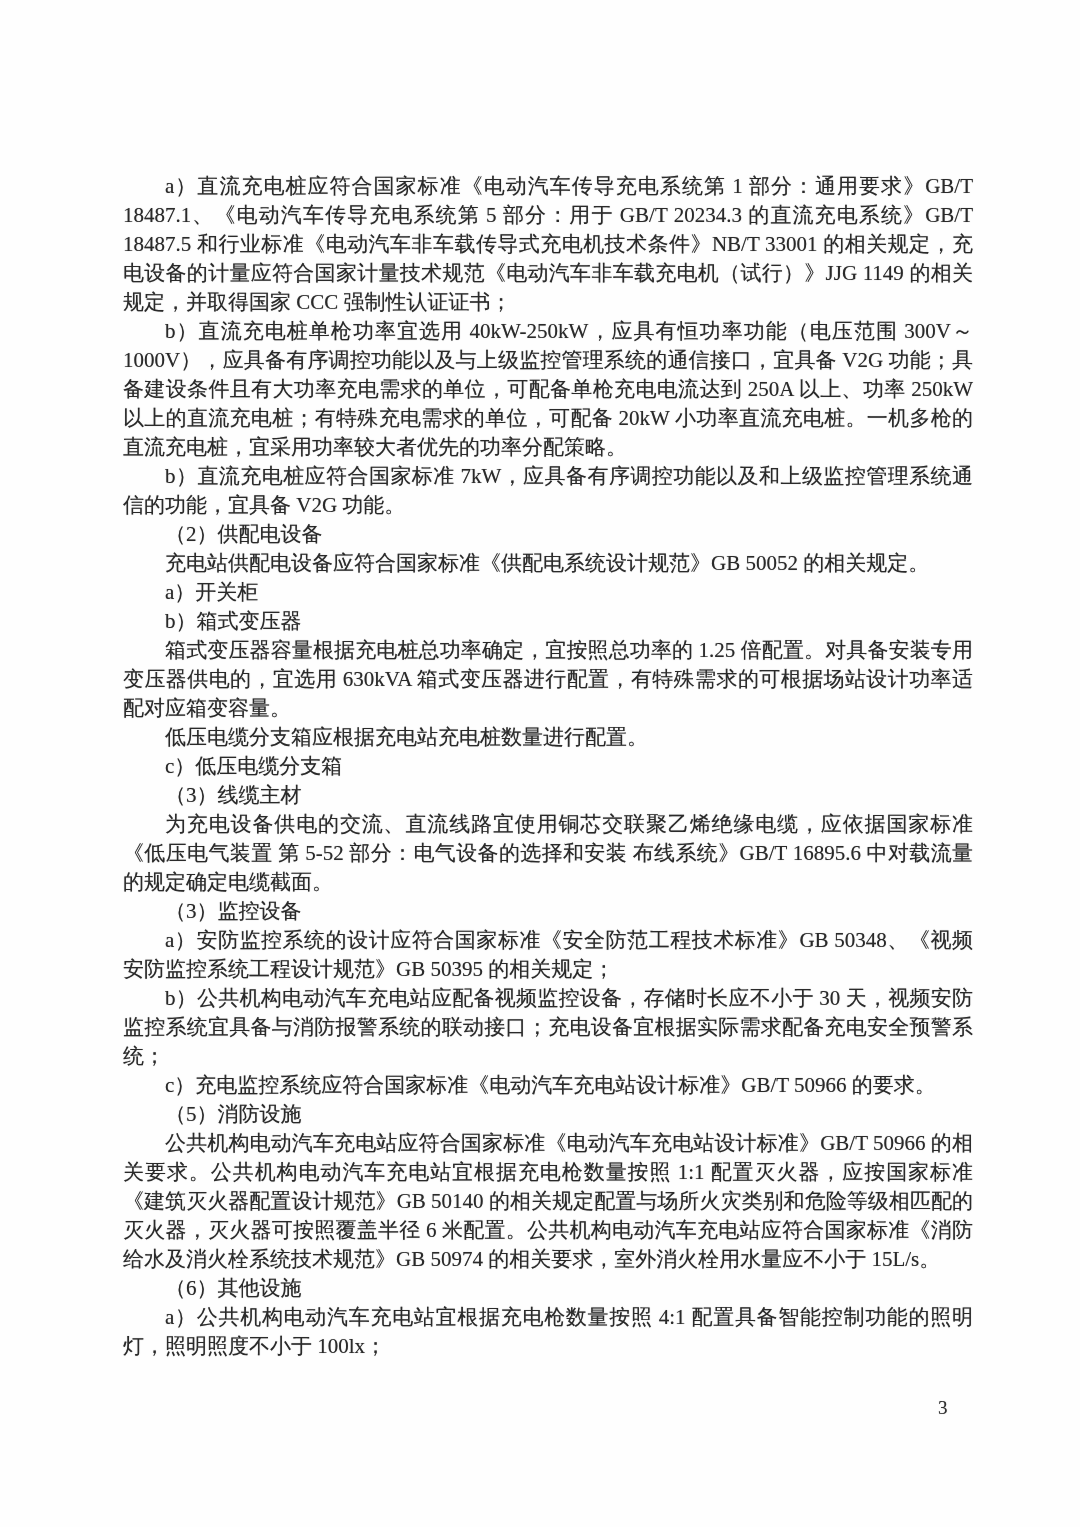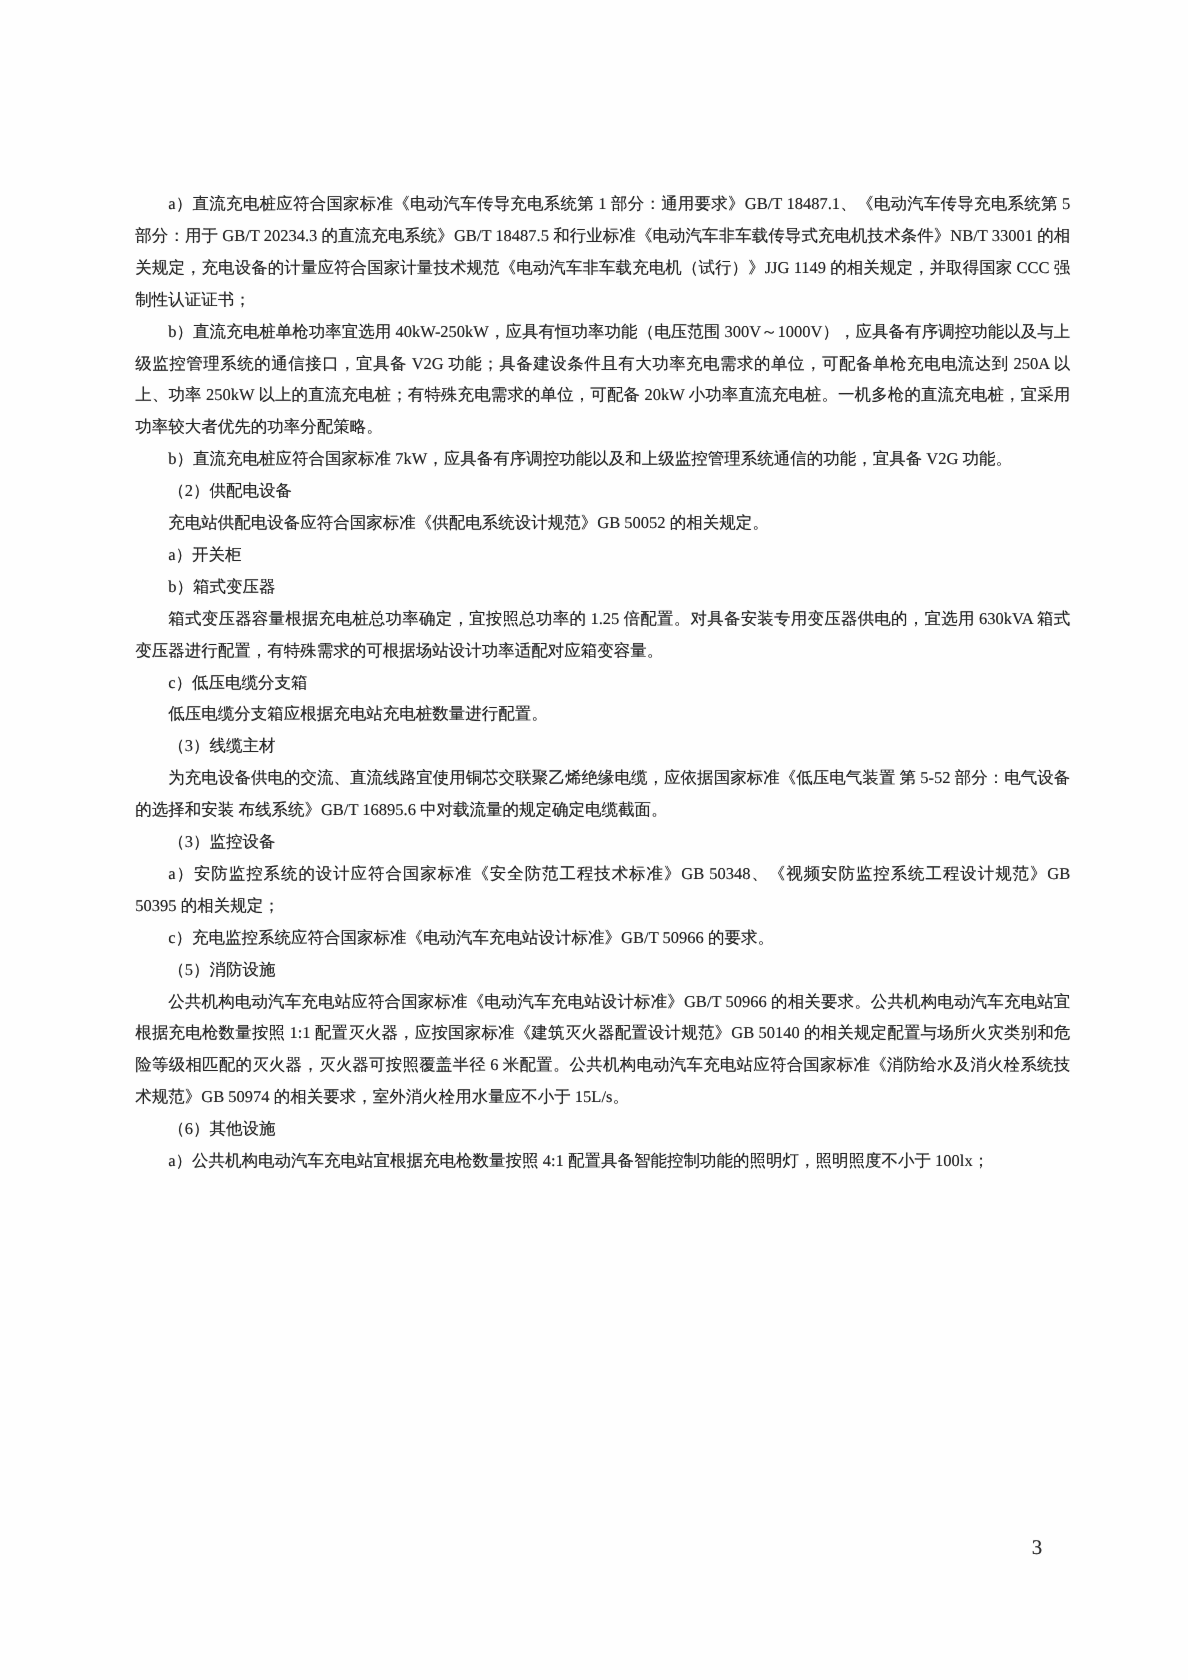--- a/index.html
+++ b/index.html
@@ -17,21 +17,21 @@
   .page {
     position: absolute;
     inset: 0;
     background: #fefefe;
   }
   .content {
     position: absolute;
     left: 123px;
     top: 172px;
     width: 850px;
-    font-size: 15px;
+    font-size: 21px;
     line-height: 29px;
     text-align: justify;
     
     text-shadow: 0 0 0.8px rgba(45,45,45,0.55);
   }
   .content p {
     text-indent: 2em;
     word-break: break-word;
   }
   .page-number {
@@ -50,26 +50,27 @@
 <div class="page">
   <div class="content">
     <p>a）直流充电桩应符合国家标准《电动汽车传导充电系统第 1 部分：通用要求》GB/T 18487.1、《电动汽车传导充电系统第 5 部分：用于 GB/T 20234.3 的直流充电系统》GB/T 18487.5 和行业标准《电动汽车非车载传导式充电机技术条件》NB/T 33001 的相关规定，充电设备的计量应符合国家计量技术规范《电动汽车非车载充电机（试行）》JJG 1149 的相关规定，并取得国家 CCC 强制性认证证书；</p>
     <p>b）直流充电桩单枪功率宜选用 40kW-250kW，应具有恒功率功能（电压范围 300V～1000V），应具备有序调控功能以及与上级监控管理系统的通信接口，宜具备 V2G 功能；具备建设条件且有大功率充电需求的单位，可配备单枪充电电流达到 250A 以上、功率 250kW 以上的直流充电桩；有特殊充电需求的单位，可配备 20kW 小功率直流充电桩。一机多枪的直流充电桩，宜采用功率较大者优先的功率分配策略。</p>
     <p>b）直流充电桩应符合国家标准 7kW，应具备有序调控功能以及和上级监控管理系统通信的功能，宜具备 V2G 功能。</p>
     <p>（2）供配电设备</p>
     <p>充电站供配电设备应符合国家标准《供配电系统设计规范》GB 50052 的相关规定。</p>
     <p>a）开关柜</p>
     <p>b）箱式变压器</p>
     <p>箱式变压器容量根据充电桩总功率确定，宜按照总功率的 1.25 倍配置。对具备安装专用变压器供电的，宜选用 630kVA 箱式变压器进行配置，有特殊需求的可根据场站设计功率适配对应箱变容量。</p>
+    <p>低压电缆分支箱应根据充电站充电桩数量进行配置。</p>
     <p>c）低压电缆分支箱</p>
-    <p>低压电缆分支箱应根据充电站充电桩数量进行配置。</p>
     <p>（3）线缆主材</p>
     <p>为充电设备供电的交流、直流线路宜使用铜芯交联聚乙烯绝缘电缆，应依据国家标准《低压电气装置 第 5-52 部分：电气设备的选择和安装 布线系统》GB/T 16895.6 中对载流量的规定确定电缆截面。</p>
     <p>（3）监控设备</p>
     <p>a）安防监控系统的设计应符合国家标准《安全防范工程技术标准》GB 50348、《视频安防监控系统工程设计规范》GB 50395 的相关规定；</p>
+    <p>b）公共机构电动汽车充电站应配备视频监控设备，存储时长应不小于 30 天，视频安防监控系统宜具备与消防报警系统的联动接口；充电设备宜根据实际需求配备充电安全预警系统；</p>
     <p>c）充电监控系统应符合国家标准《电动汽车充电站设计标准》GB/T 50966 的要求。</p>
     <p>（5）消防设施</p>
     <p>公共机构电动汽车充电站应符合国家标准《电动汽车充电站设计标准》GB/T 50966 的相关要求。公共机构电动汽车充电站宜根据充电枪数量按照 1:1 配置灭火器，应按国家标准《建筑灭火器配置设计规范》GB 50140 的相关规定配置与场所火灾类别和危险等级相匹配的灭火器，灭火器可按照覆盖半径 6 米配置。公共机构电动汽车充电站应符合国家标准《消防给水及消火栓系统技术规范》GB 50974 的相关要求，室外消火栓用水量应不小于 15L/s。</p>
     <p>（6）其他设施</p>
     <p>a）公共机构电动汽车充电站宜根据充电枪数量按照 4:1 配置具备智能控制功能的照明灯，照明照度不小于 100lx；</p>
   </div>
   <div class="page-number">3</div>
 </div>
 
 </body></html>

